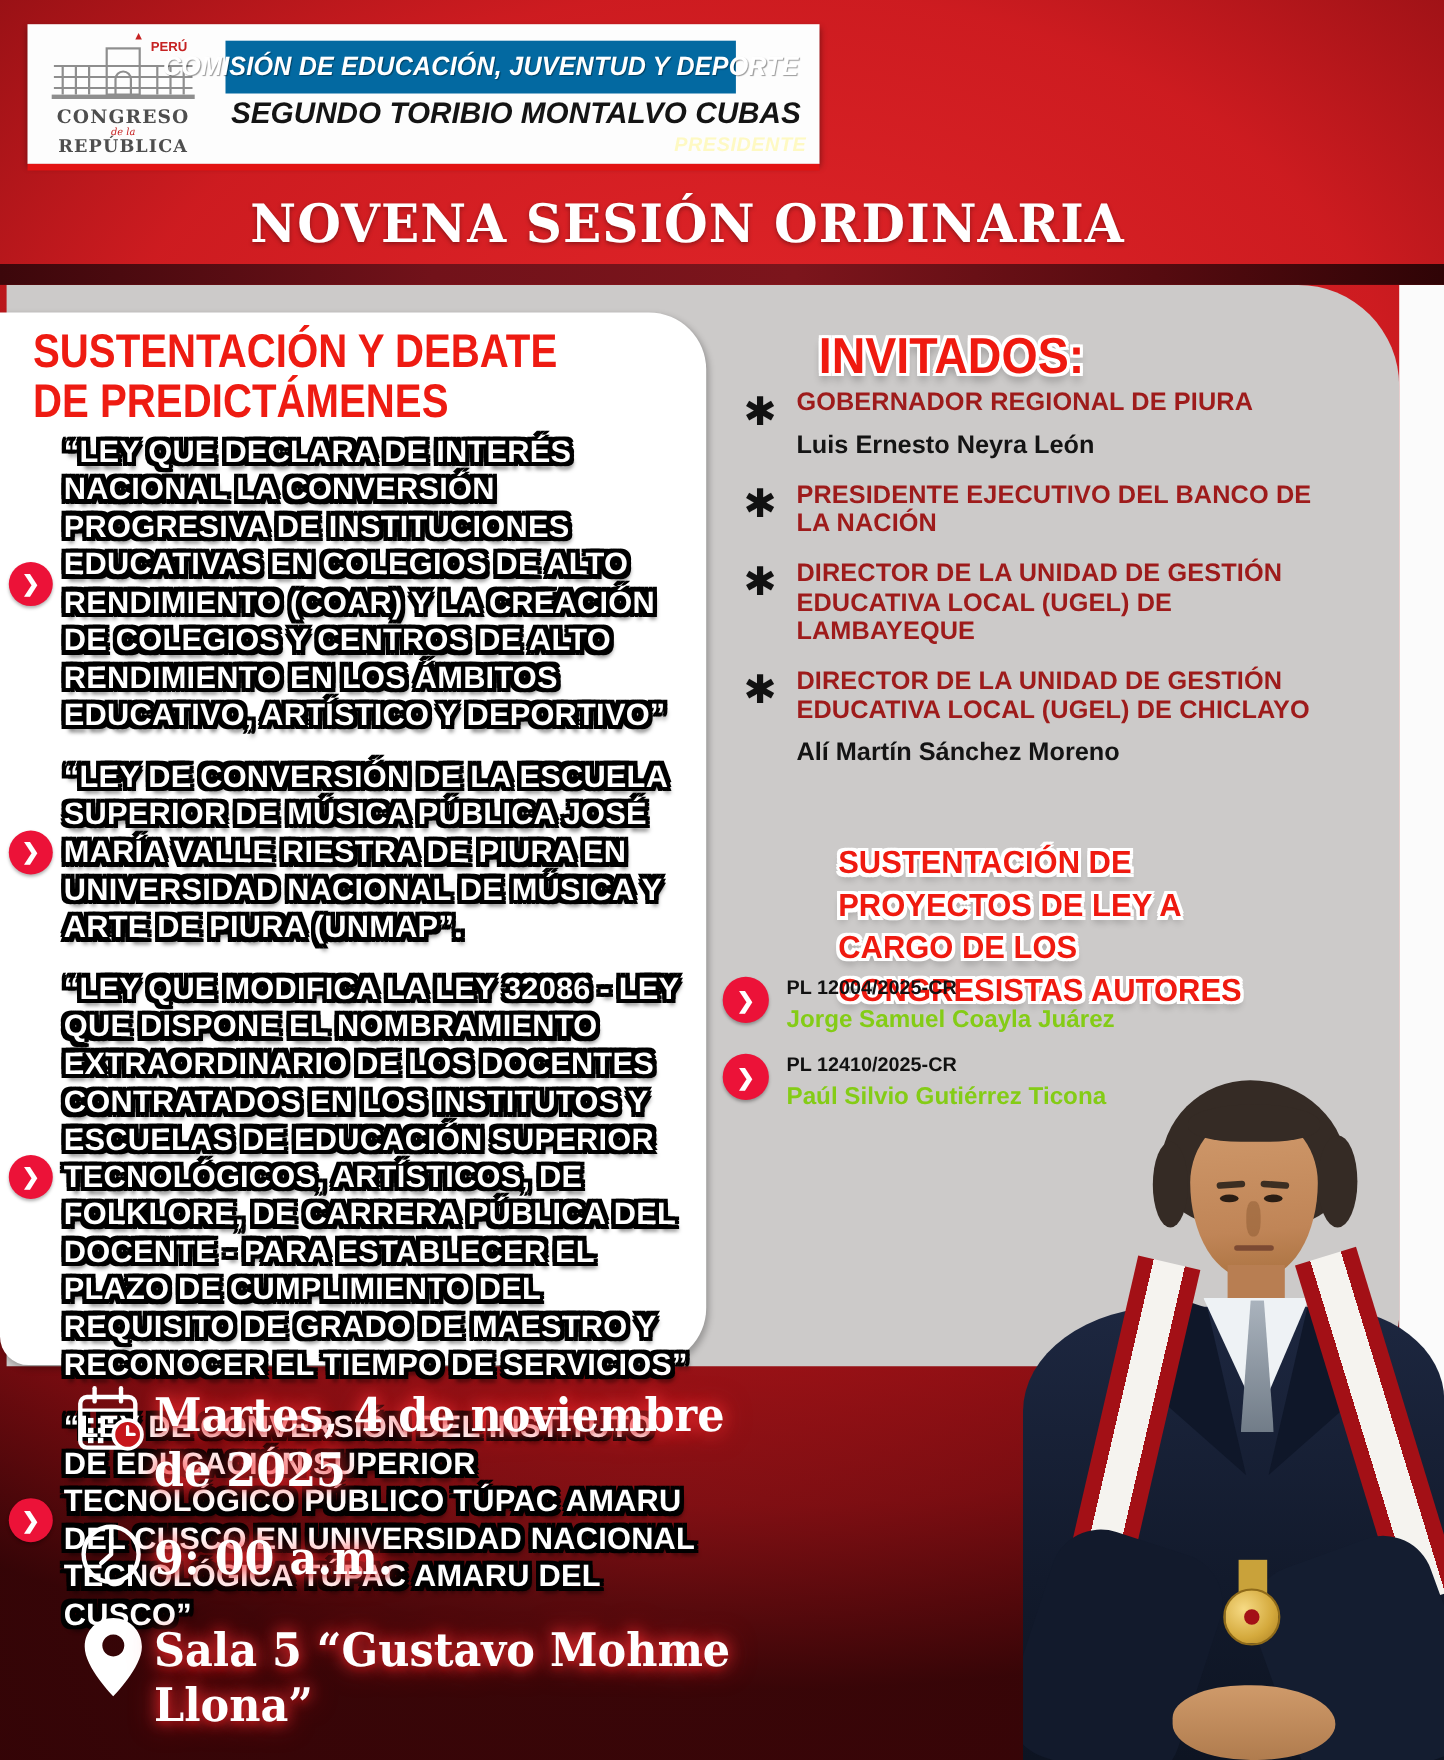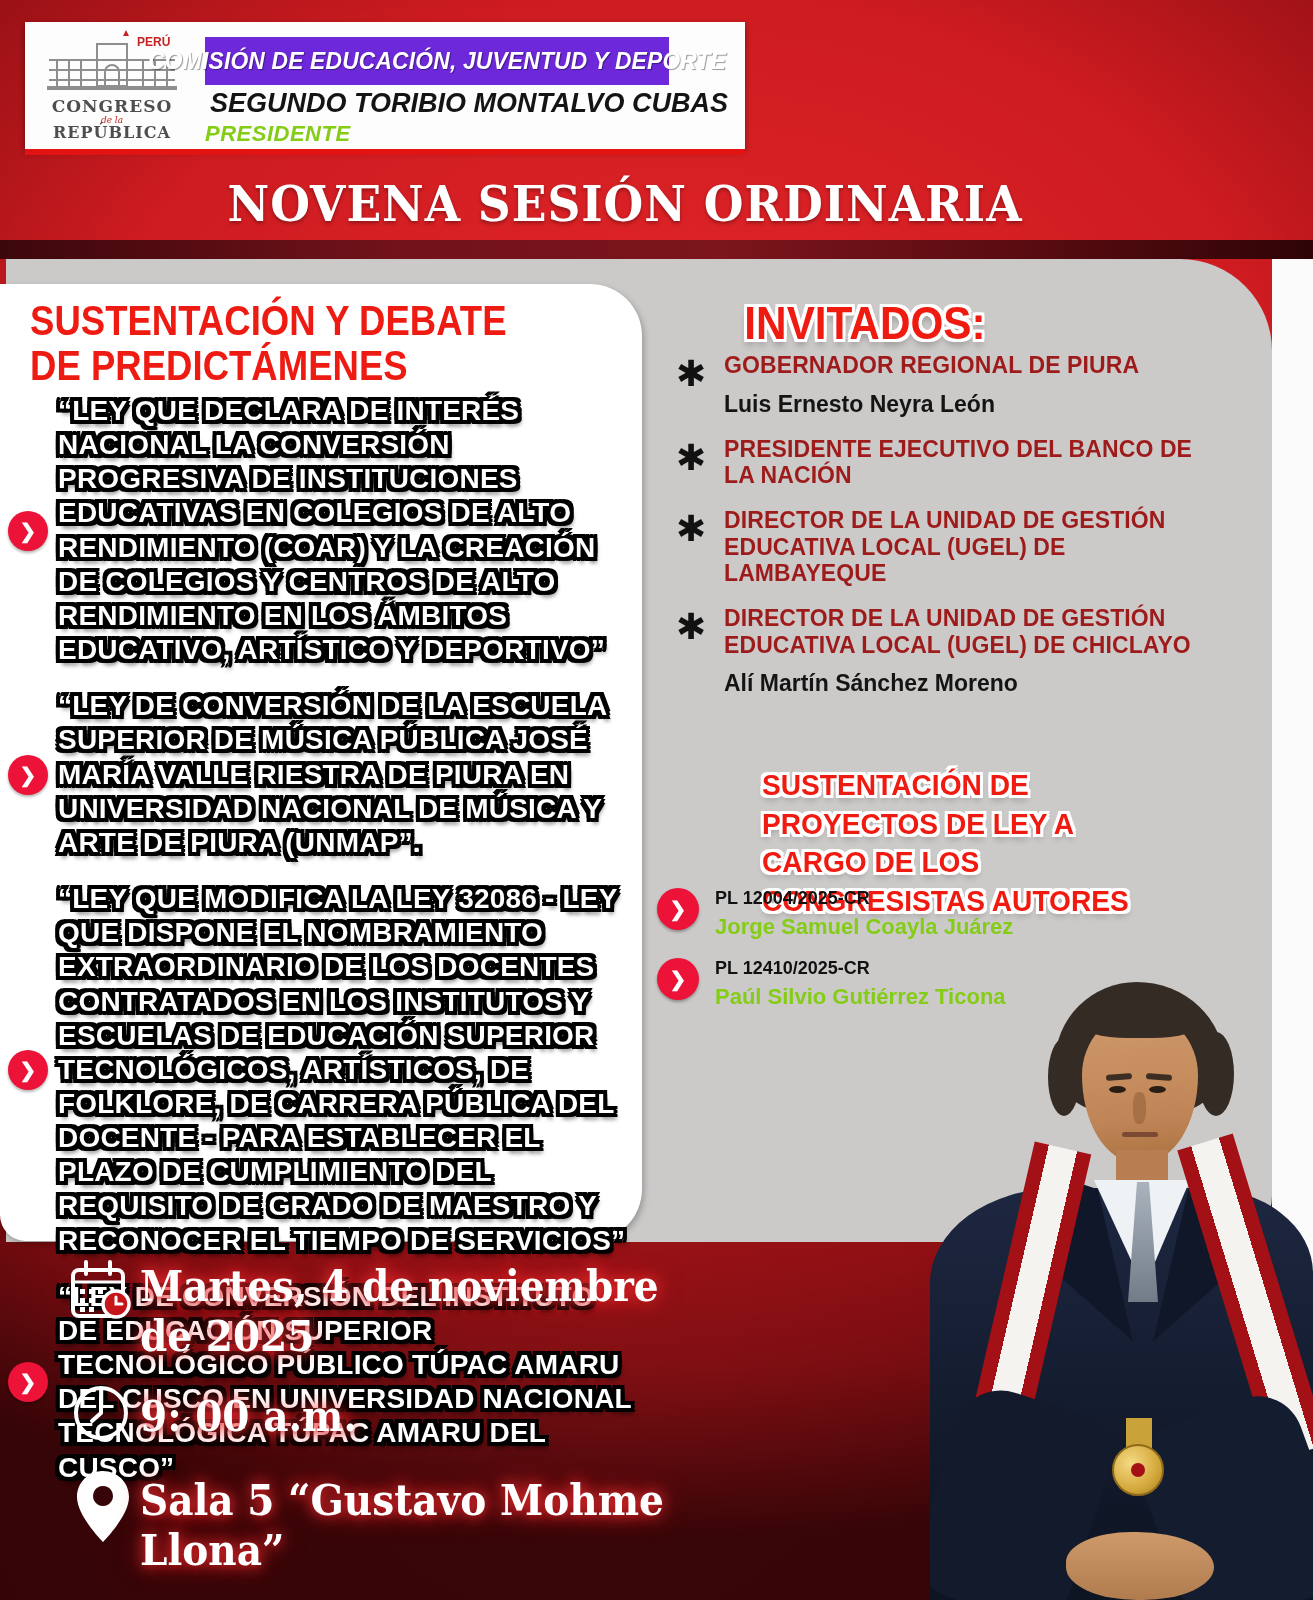--- a/index.html
+++ b/index.html
@@ -12,29 +12,29 @@
       radial-gradient(ellipse 90% 60% at 45% 88%, #e02226 0%, #b71419 45%, #6e0c10 78%, #330406 100%),
       #8c0f14;
   }
   .abs { position:absolute; }
 
   
   .header-box { left:25px; top:22px; width:720px; height:127px; background:#fdfdfd;
     box-shadow:0 3px 6px rgba(0,0,0,.45); }
   .header-underline { left:25px; top:149px; width:720px; height:6px; background:#e21313; }
   .logo { left:37px; top:30px; width:150px; height:112px; }
-  .banner { left:205px; top:37px; width:464px; height:48px; background:#6d28d9;
+  .banner { left:205px; top:37px; width:464px; height:48px; background:#0369a1;
     display:flex; align-items:center; justify-content:center; }
   .banner-text { color:#fff; font-style:italic; font-weight:bold; font-size:24px;
     white-space:nowrap; transform:scaleX(.95); letter-spacing:.2px;
     text-shadow:1px 1px 1px rgba(0,0,0,.4); }
   .hdr-name { left:205px; top:88px; width:528px; text-align:center; color:#141414;
     font-style:italic; font-weight:bold; font-size:27px; white-space:nowrap; }
-  .hdr-pres { left:205px; top:121px; width:528px; text-align:left; color:#84cc16;
-    font-style:italic; font-weight:bold; font-size:22px; letter-spacing:.5px; }
+  .hdr-pres { left:205px; top:121px; width:528px; text-align:right; color:#fef9c3;
+    font-style:italic; font-weight:bold; font-size:18px; letter-spacing:.5px; }
 
   .session-title { left:0; top:176px; width:1250px; text-align:center;
     font-family:"DejaVu Serif", serif; font-weight:bold; font-size:48px; color:#fff;
     transform:scaleX(.95); letter-spacing:1px; text-shadow:0 2px 4px rgba(0,0,0,.35); }
 
   .dark-band { left:0; top:240px; width:1313px; height:19px;
     background:linear-gradient(90deg,#3c070b,#72121a 30%,#7c151c 55%,#560b10 80%,#2f0406); }
 
   
   .white-strip { left:1272px; top:259px; width:41px; height:1185px; background:#fbfbfb; }

